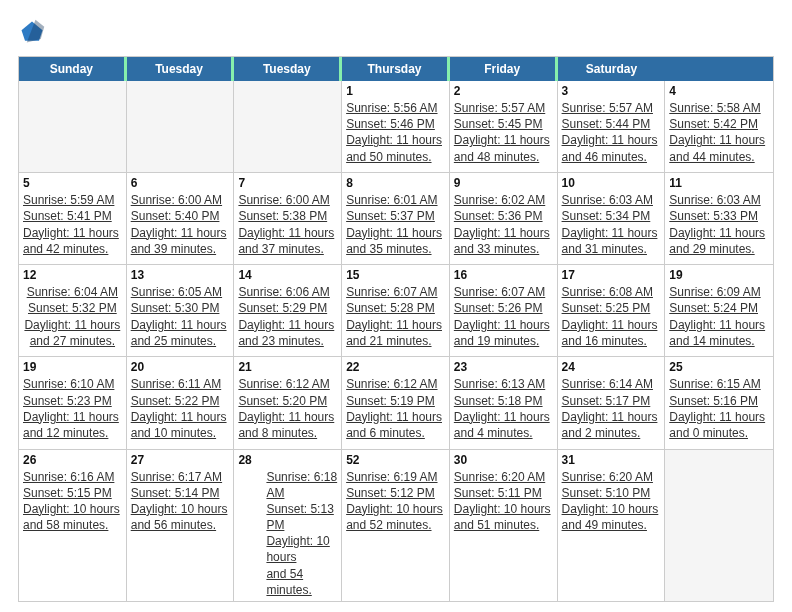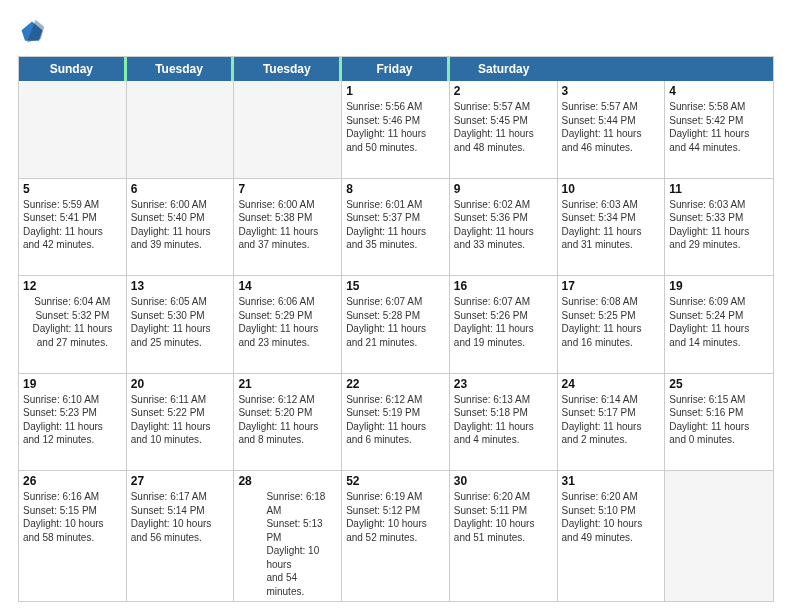--- a/index.html
+++ b/index.html
@@ -99,23 +99,24 @@
     .cal-cell:last-child { border-right: none; }
     .cal-cell.empty { background: #f5f5f5; }
     .cal-cell .day-num {
       font-size: 12px;
       font-weight: bold;
       color: #111;
       display: block;
       margin-bottom: 2px;
     }
     .cal-cell .cell-info {
-      font-size: 10px;
+      font-size: 12px;
       color: #333;
       line-height: 1.35;
+      text-decoration: underline;
     }
   </style>
 </head>
 <body>
 
 <div class="page">
   <div class="header">
     <div class="logo">
       <svg class="logo-icon" viewBox="0 0 32 32">
         <polygon points="16,4 28,14 24,26 8,26 4,14" fill="#2e7bc4"></polygon>
@@ -130,20 +131,21 @@
       <h1></h1>
       <h2></h2>
     </div>
   </div>
 
   <div class="calendar">
     <div class="cal-header-row">
     <div class="cal-header-cell">Sunday</div>
         <div class="cal-header-cell">Tuesday</div>
         <div class="cal-header-cell">Tuesday</div>
+        <div class="cal-header-cell">Thursday</div>
         <div class="cal-header-cell">Friday</div>
         <div class="cal-header-cell">Saturday</div>
       </div>
     <div class="cal-body">
     <div class="cal-week">
           <div class="cal-cell empty"></div>
           <div class="cal-cell empty"></div>
           <div class="cal-cell empty"></div>
           <div class="cal-cell">
             <span class="day-num">1</span>

